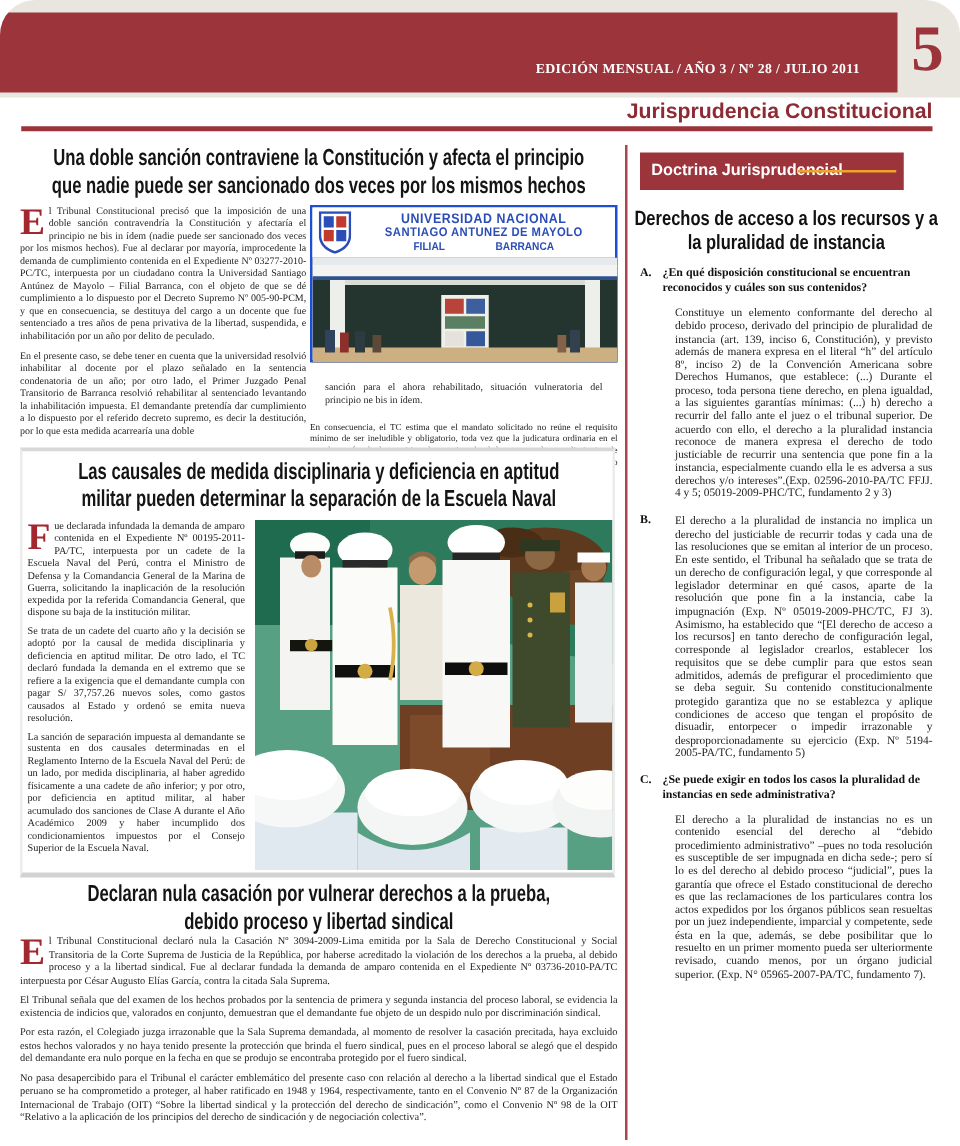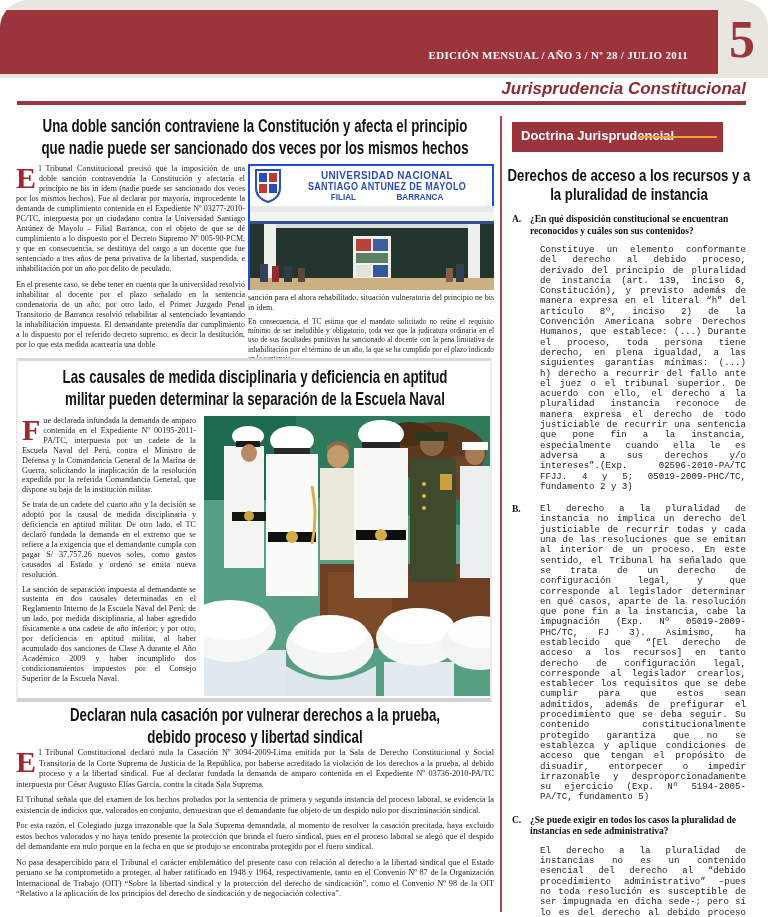--- a/index.html
+++ b/index.html
@@ -6,21 +6,21 @@
   .page{position:relative;width:768px;height:917px;background:#ffffff;overflow:hidden;
         font-family:"Liberation Serif",serif;color:#1e1e1e;border-radius:28px;}
   
   .top-strip{position:absolute;left:0;top:0;width:768px;height:78px;background:#e9e6e0;}
   .banner{position:absolute;left:0;top:10px;width:718px;height:64px;background:#9b343b;}
   .edition{position:absolute;right:30px;bottom:13px;color:#ffffff;
            font-family:"Liberation Serif",serif;font-weight:bold;font-size:11px;letter-spacing:.3px;}
   .page-num{position:absolute;right:13px;top:12px;color:#9b343b;
             font-family:"Liberation Serif",serif;font-weight:bold;font-size:52px;line-height:56px;}
   .section-title{position:absolute;right:22px;top:79px;color:#8e2a33;
-            font-family:"Liberation Sans",sans-serif;font-weight:bold;font-style:italic;font-size:17px;text-align:center;}
+            font-family:"Liberation Sans",sans-serif;font-weight:bold;font-size:17px;text-align:center;}
   .title-rule{position:absolute;left:17px;top:101px;width:729px;height:4px;background:#9b343b;}
   .v-divider{position:absolute;left:500px;top:116px;width:2px;height:796px;background:#a8474d;}
   
   .headline{position:absolute;left:-75px;width:660px;text-align:center;color:#141414;
             font-family:"Liberation Sans",sans-serif;font-weight:bold;
             font-size:18.5px;line-height:21.5px;transform:scaleX(0.72);}
   .h-a1{top:115px;} .h-a2{top:366px;} .h-a3{top:704px;}
   
   .just{text-align:justify;}
   .dropcap{float:left;color:#a3272e;font-family:"Liberation Serif",serif;font-weight:bold;
@@ -57,21 +57,21 @@
   .doct-box{position:relative;width:211px;height:30px;background:#9b343b;}
   .doct-label{position:absolute;left:9px;top:6px;color:#ffffff;
               font-family:"Liberation Sans",sans-serif;font-weight:bold;font-size:13px;}
   .doct-line{position:absolute;left:126px;right:6px;top:14px;height:2px;background:#efa32a;}
   .side-head{width:400px;margin:14px 0 10px -83px;text-align:center;color:#111111;
              font-family:"Liberation Sans",sans-serif;font-weight:bold;
              font-size:16.5px;line-height:19px;transform:scaleX(0.8);}
   .q{position:relative;padding-left:18px;font-weight:bold;font-size:9.5px;line-height:11.5px;
      color:#111111;margin:0 0 8px 0;}
   .q .qlabel{position:absolute;left:0;top:0;}
-  .ans{margin:0 0 12px 28px;width:206px;font-size:9.1px;line-height:10.3px;text-align:justify;color:#1c1c1c;font-family:Liberation Mono, monospace;}
+  .ans{margin:0 0 12px 28px;width:206px;font-size:9.1px;line-height:10.3px;text-align:justify;color:#1c1c1c;}
 </style>
 </head>
 <body>
 
 <div class="page">
 
   <div class="top-strip"></div>
   <div class="banner">
     <span class="edition">EDICIÓN MENSUAL / AÑO 3 / Nº 28 / JULIO 2011</span>
   </div>
@@ -128,21 +128,21 @@
         <rect x="22" y="60" width="7" height="16" fill="#8f2f2b"></rect>
         <rect x="34" y="59" width="8" height="17" fill="#2d3a3f"></rect>
         <rect x="48" y="62" width="7" height="14" fill="#5b4a3a"></rect>
         <rect x="206" y="58" width="8" height="18" fill="#32404f"></rect>
         <rect x="196" y="62" width="7" height="14" fill="#84624a"></rect>
       </svg>
     </div>
   </div>
 
   <div class="a1-right-text">
-    <p class="a1-p3 just" style="margin:0;">sanción para el ahora rehabilitado, situación vulneratoria del principio ne bis in ídem.</p>
+    <p class="a1-p3 just" style="margin:12px;">sanción para el ahora rehabilitado, situación vulneratoria del principio ne bis in ídem.</p>
     <p class="a1-p4 just" style="margin-bottom:0;">En consecuencia, el TC estima que el mandato solicitado no reúne el requisito mínimo de ser ineludible y obligatorio, toda vez que la judicatura ordinaria en el uso de sus facultades punitivas ha sancionado al docente con la pena limitativa de inhabilitación por el término de un año, la que se ha cumplido por el plazo indicado en la sentencia.</p>
   </div>
 
   <div class="a2-box"></div>
 
   <div class="headline h-a2">
     <div>Las causales de medida disciplinaria y deficiencia en aptitud</div>
     <div>militar pueden determinar la separación de la Escuela Naval</div>
   </div>
 

